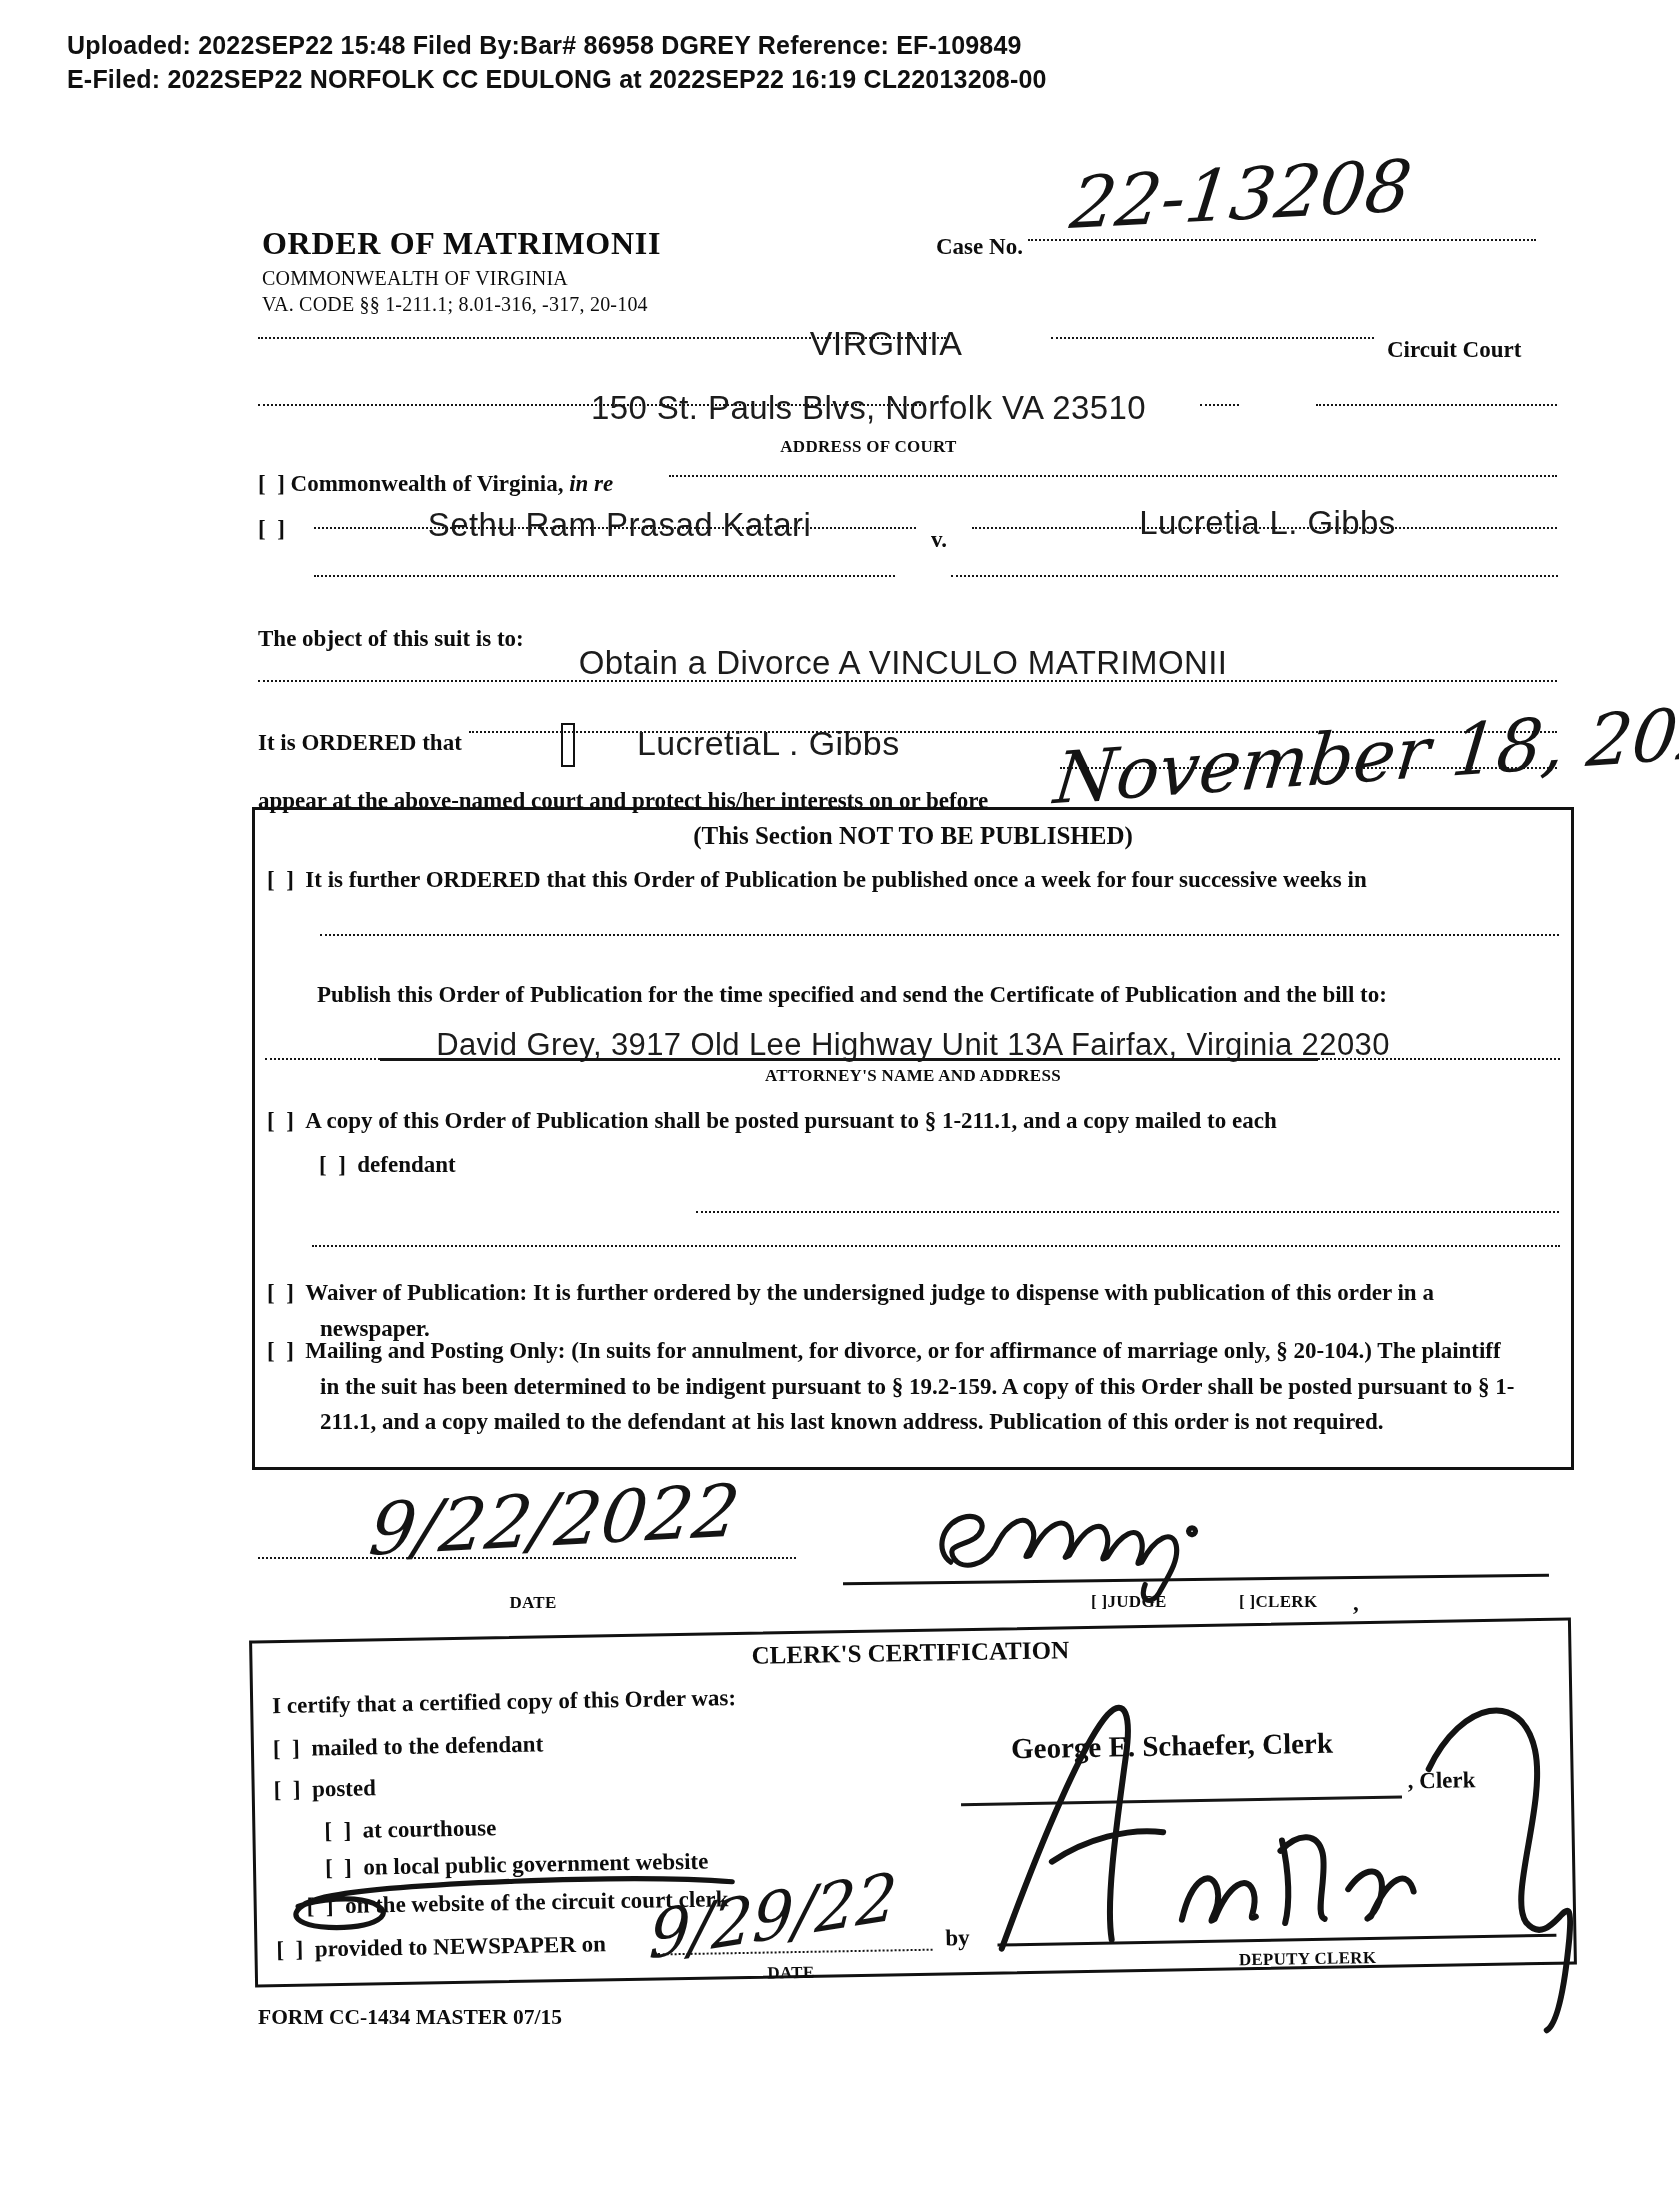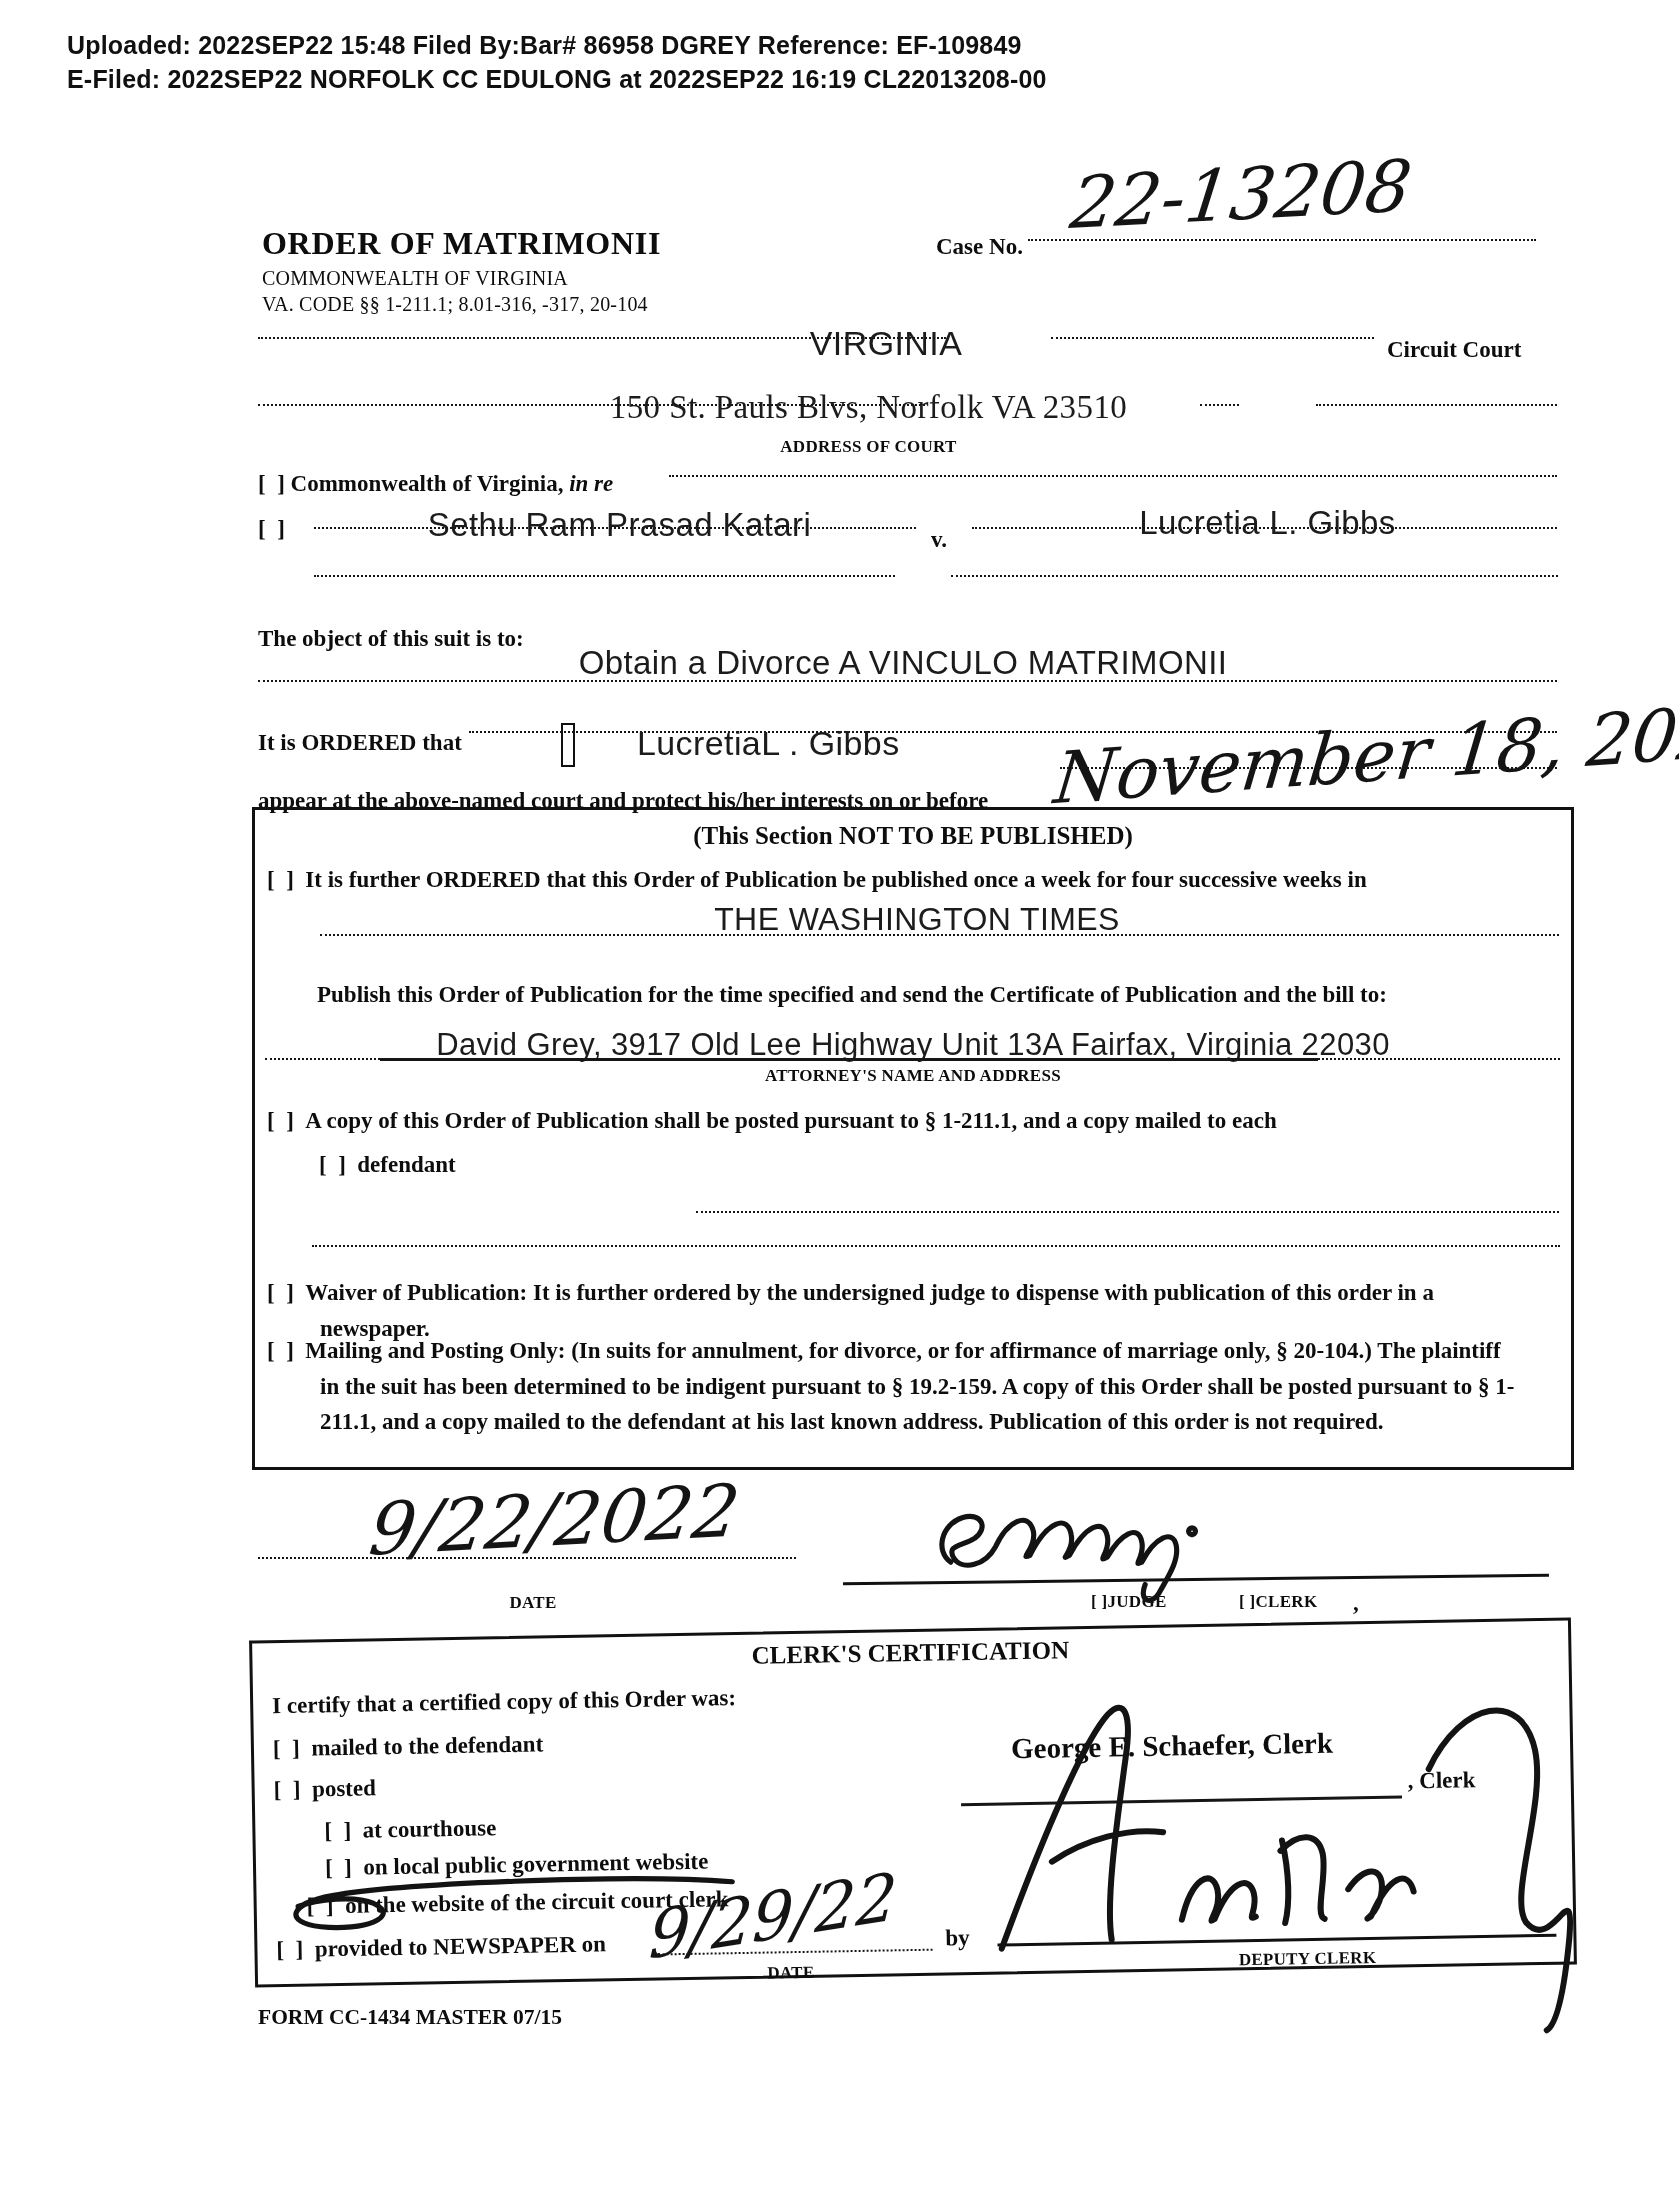--- a/index.html
+++ b/index.html
@@ -35,21 +35,21 @@
 
 <div class="abs serif" style="left:936px;top:234px;">Case No.</div>
 <div class="abs dl" style="left:1028px;top:239px;width:508px;"></div>
 <div class="abs hand" style="left:1071px;top:153px;font-size:71px;transform:rotate(-3deg) skewX(-10deg);">22-13208</div>
 
 <div class="abs entry center" style="left:645px;top:324px;width:482px;font-size:34px;">VIRGINIA</div>
 <div class="abs dl" style="left:258px;top:337px;width:688px;"></div>
 <div class="abs dl" style="left:1051px;top:337px;width:323px;"></div>
 <div class="abs serif" style="left:1387px;top:337px;">Circuit Court</div>
 
-<div class="abs entry center" style="left:533px;top:389px;width:671px;font-family:Liberation Serif, serif;">150 St. Pauls Blvs, Norfolk VA 23510</div>
+<div class="abs entry center" style="left:533px;top:389px;width:671px;">150 St. Pauls Blvs, Norfolk VA 23510</div>
 <div class="abs dl" style="left:258px;top:404px;width:667px;"></div>
 <div class="abs dl" style="left:1200px;top:404px;width:39px;"></div>
 <div class="abs dl" style="left:1316px;top:404px;width:241px;"></div>
 <div class="abs serif cap center" style="left:731px;top:437px;width:275px;">ADDRESS OF COURT</div>
 
 <div class="abs serif" style="left:258px;top:471px;"><span class="pre">[  ]</span>&nbsp;<span>Commonwealth of Virginia, </span><span class="ital">in re</span></div>
 <div class="abs dl" style="left:669px;top:475px;width:888px;"></div>
 
 <div class="abs serif pre" style="left:258px;top:516px;">[  ]</div>
 <div class="abs entry center" style="left:327px;top:506px;width:585px;">Sethu Ram Prasad Katari</div>
@@ -70,21 +70,20 @@
 <div class="abs" style="left:561px;top:723px;width:10.3px;height:40px;border:2.6px solid #111;"></div>
 <div class="abs entry" style="left:637px;top:724px;font-size:34px;">LucretiaL . Gibbs</div>
 <div class="abs hand" style="left:1054px;top:712px;font-size:71px;transform:rotate(-4deg) skewX(-10deg);white-space:nowrap;z-index:5;">November 18, 2022</div>
 
 <div class="abs serif" style="left:258px;top:769px;margin-top:19px;">appear at the above-named court and protect his/her interests on or before</div>
 <div class="abs dl" style="left:1060px;top:767px;width:497px;"></div>
 
 <div class="abs box" style="left:252px;top:807px;width:1316px;height:657px;">
   <div class="abs serif center" style="left:0;top:12px;width:100%;font-size:25px;">(This Section NOT TO BE PUBLISHED)</div>
   <div class="abs serif" style="left:12px;top:57px;width:1273px;"><span class="pre">[  ]</span>&nbsp;&nbsp;<span>It is further ORDERED that this Order of Publication be published once a week for four successive weeks in</span></div>
-  <div class="abs entry center" style="left:232px;top:91px;width:860px;font-size:32px;">THE WASHINGTON TIMES</div>
   <div class="abs dl" style="left:65px;top:124px;width:1239px;"></div>
   <div class="abs serif" style="left:62px;top:172px;width:1205px;">Publish this Order of Publication for the time specified and send the Certificate of Publication and the bill to:</div>
   <div class="abs entry center" style="left:103px;top:217px;width:1110px;font-size:31px;">David Grey, 3917 Old Lee Highway Unit 13A Fairfax, Virginia 22030</div>
   <div class="abs dl" style="left:10.3px;top:248px;width:1295px;"></div>
   <div class="abs" style="left:125px;top:248px;width:938px;height:2.6px;background:#161616;"></div>
   <div class="abs serif cap center" style="left:0;top:256px;width:100%;">ATTORNEY'S NAME AND ADDRESS</div>
   <div class="abs serif" style="left:12px;top:298px;width:1273px;"><span class="pre">[  ]</span>&nbsp;&nbsp;<span>A copy of this Order of Publication shall be posted pursuant to § 1-211.1, and a copy mailed to each</span></div>
   <div class="abs serif" style="left:64px;top:342px;"><span class="pre">[  ]</span>&nbsp;&nbsp;<span>defendant</span></div>
   <div class="abs dl" style="left:441px;top:401px;width:863px;"></div>
   <div class="abs dl" style="left:57px;top:435px;width:1248px;"></div>

